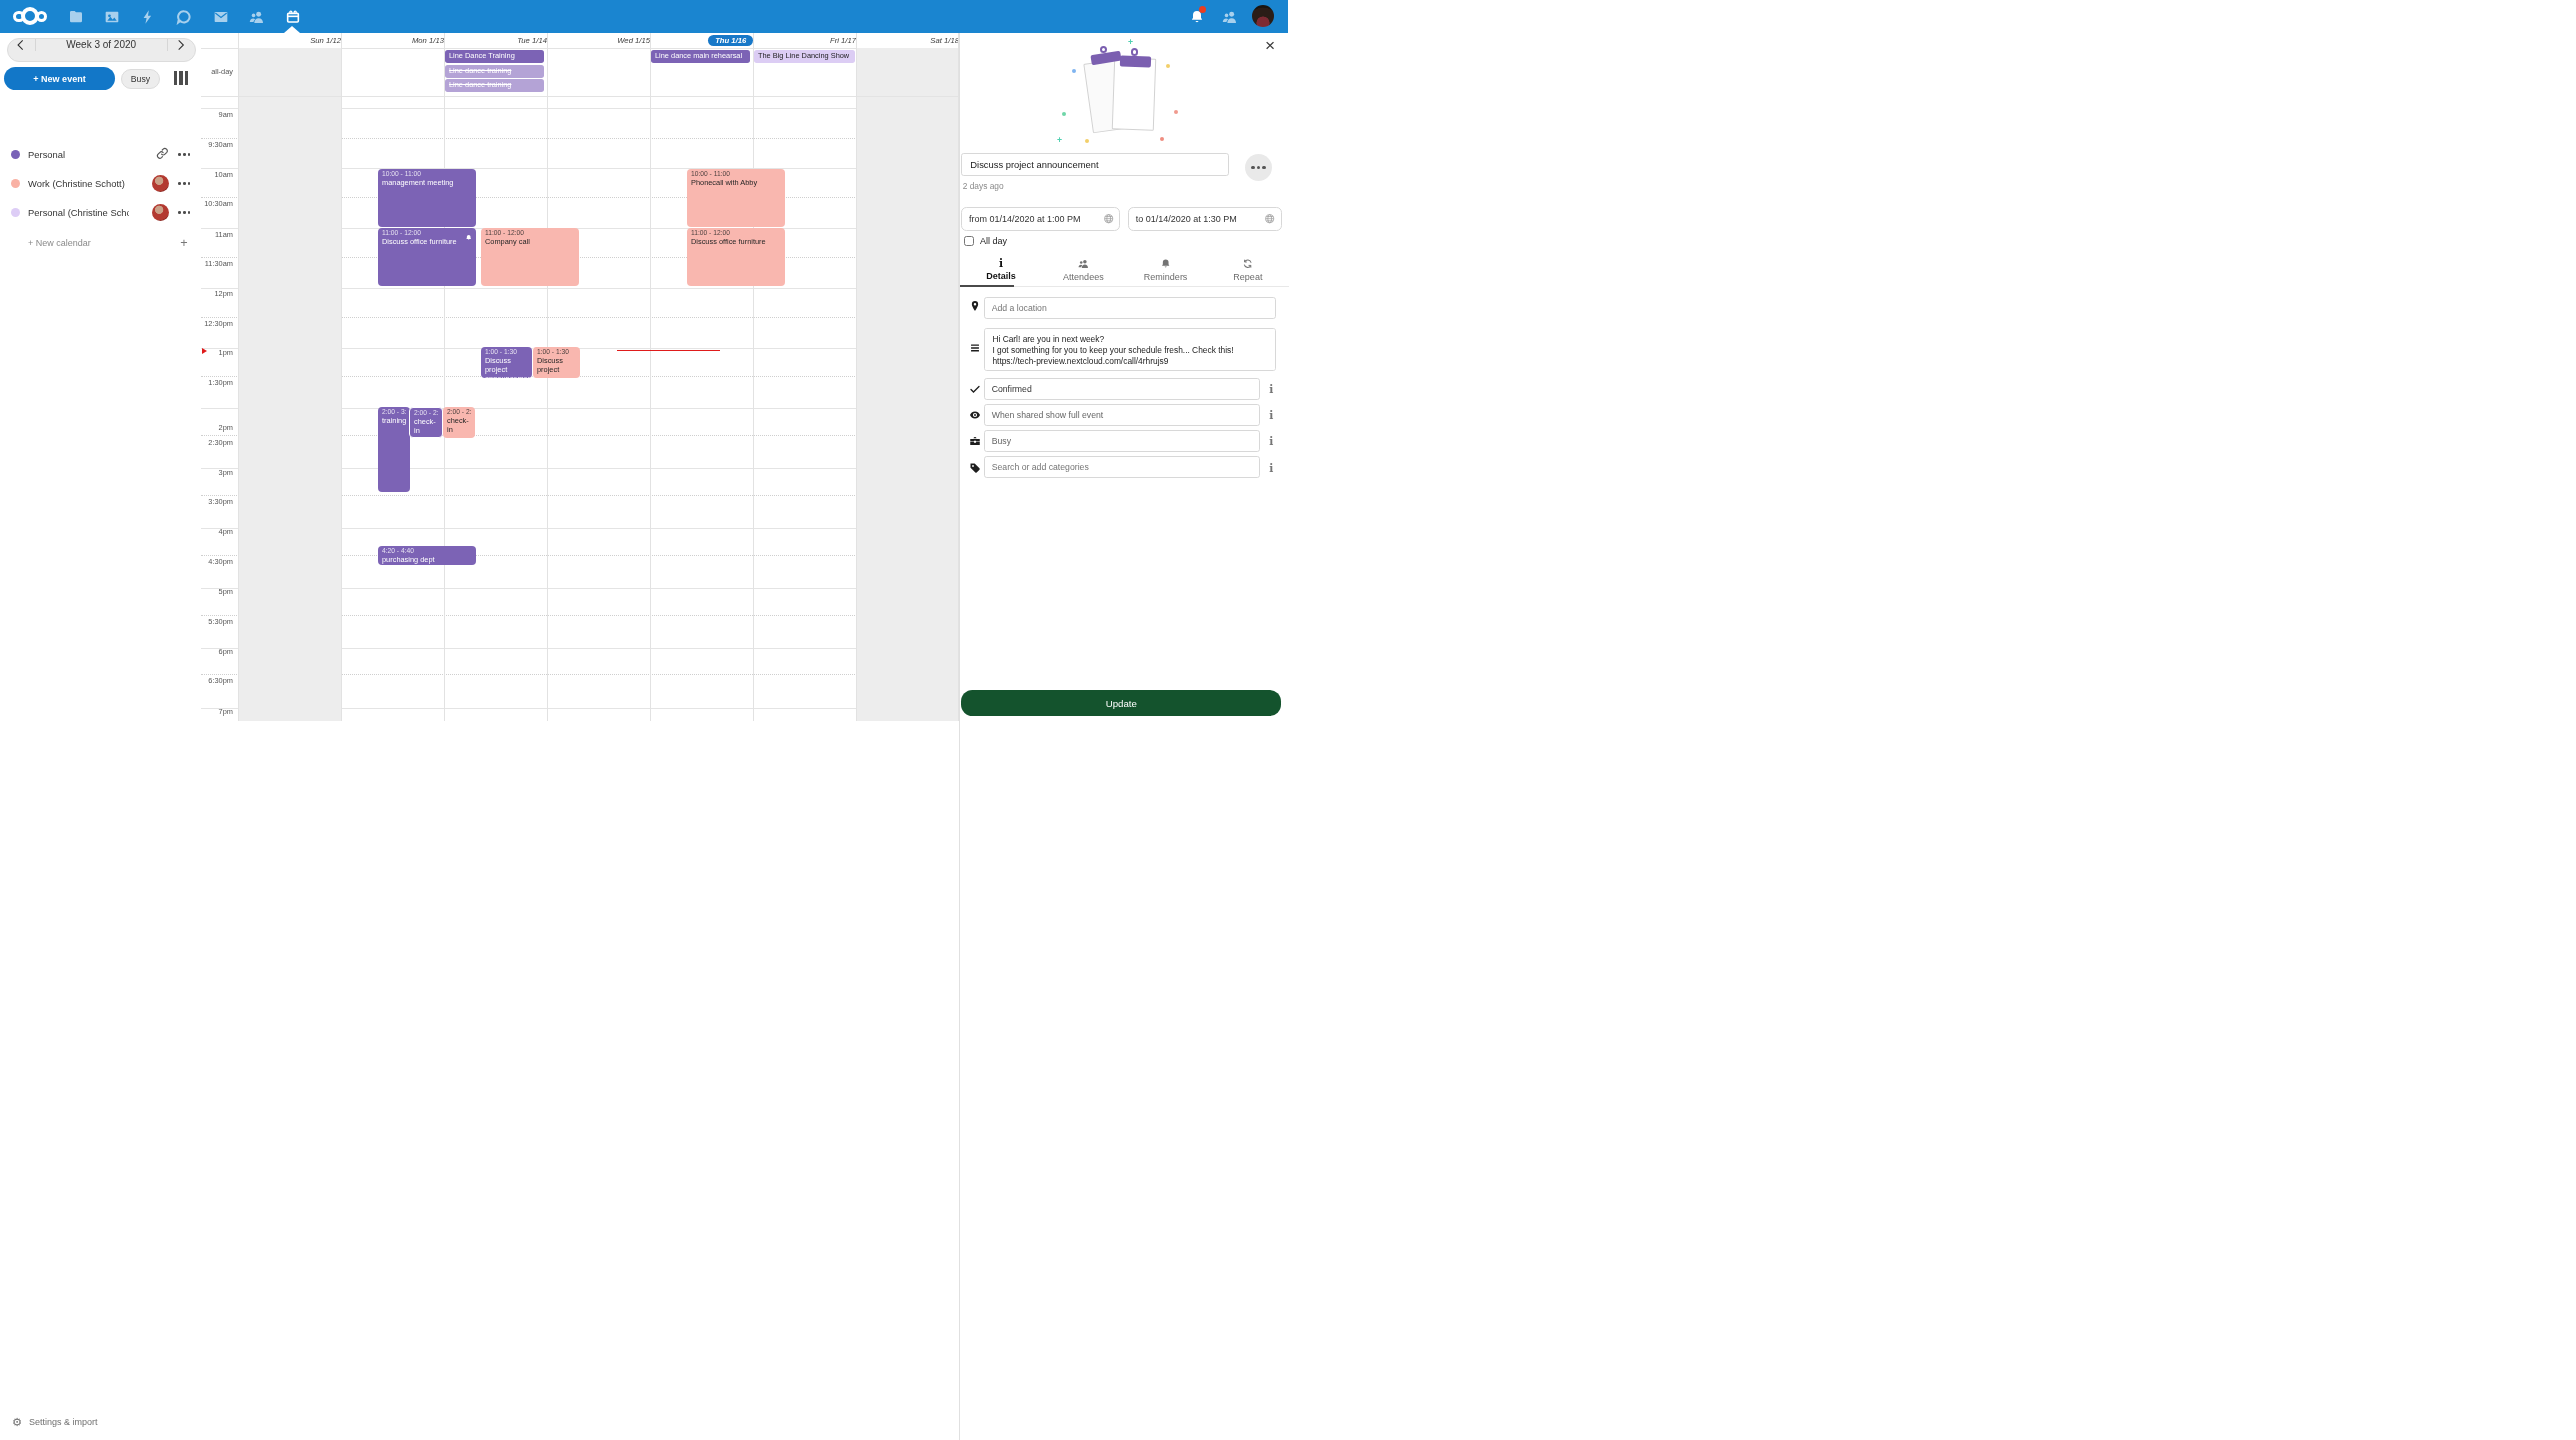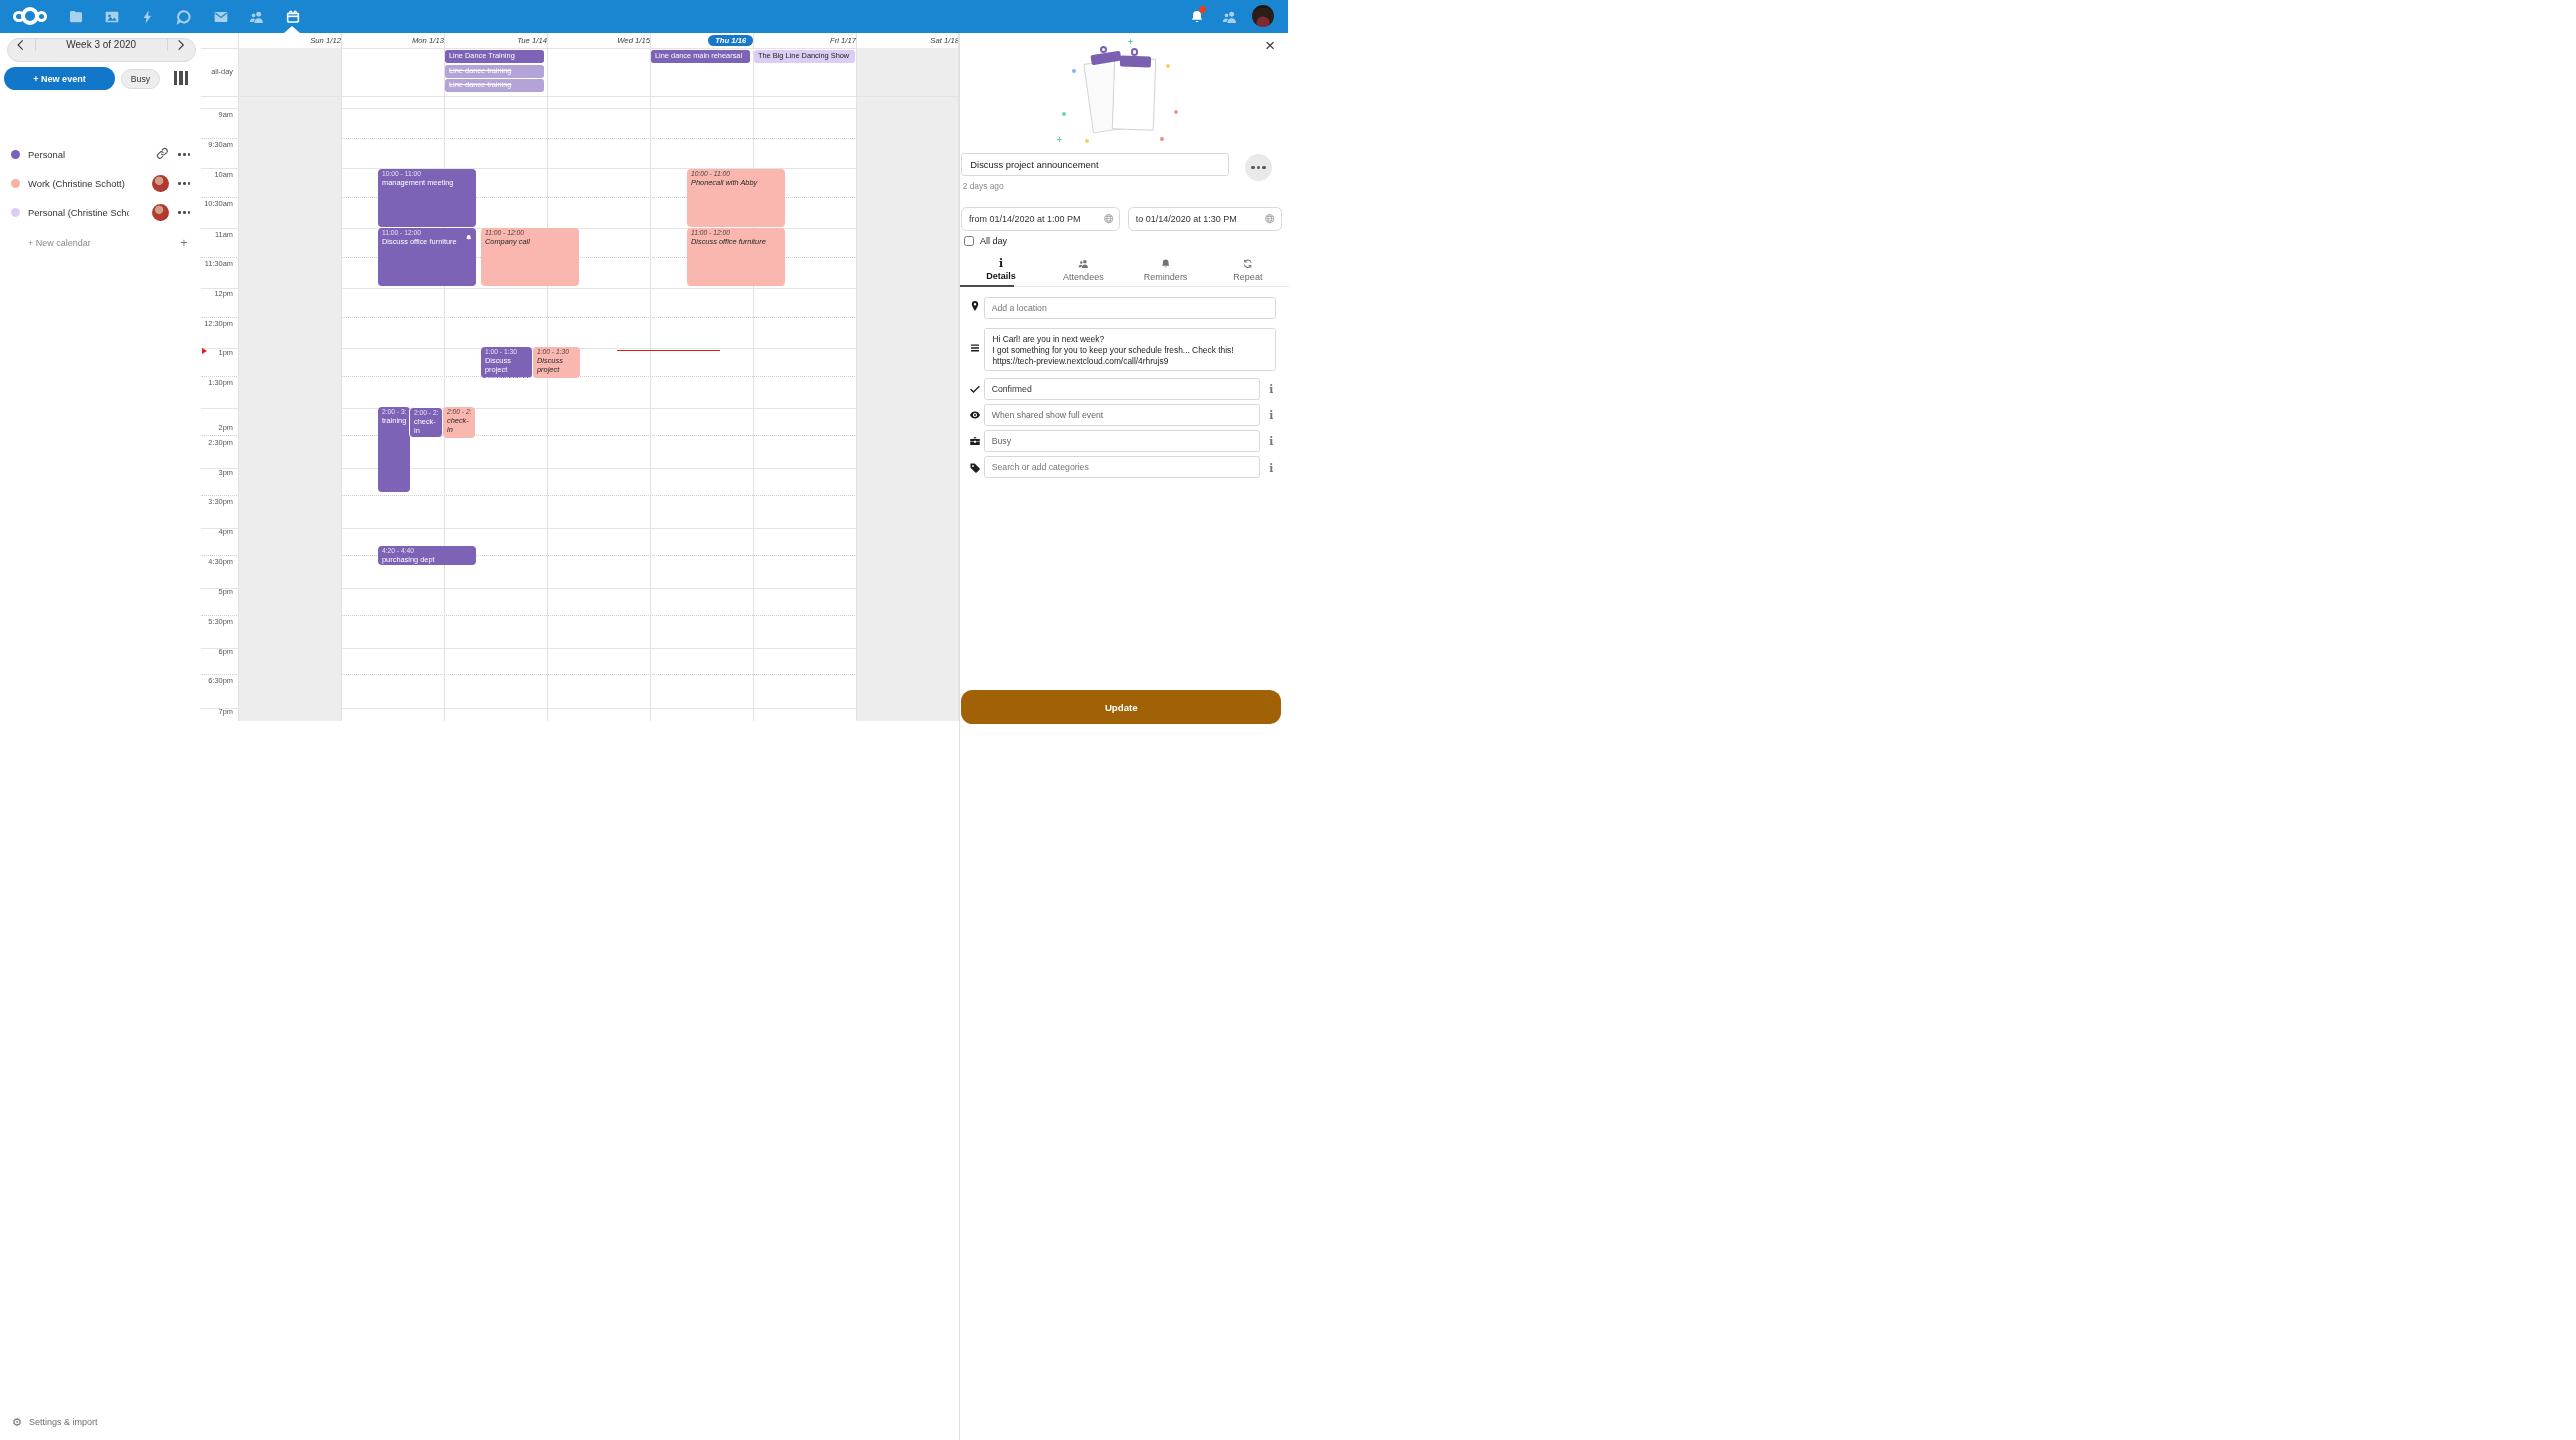--- a/index.html
+++ b/index.html
@@ -58,21 +58,21 @@
   .nowline { position:absolute; left:416px; width:103px; height:1.3px; background:#df1b1b; z-index:6; }
   .nowtri { position:absolute; left:0.7px; width:0; height:0; border-top:3.4px solid transparent; border-bottom:3.4px solid transparent; border-left:5.4px solid #df1b1b; z-index:6; }
 
   .adev { position:absolute; height:12.7px; border-radius:2.7px; font-size:7.4px; line-height:12.7px; padding:0 4px; white-space:nowrap; overflow:hidden; z-index:4; cursor:pointer; }
   .adev.purple { background:#7c63b5; color:#fff; }
   .adev.strike { background:#b4a3d6; color:#fff; text-decoration:line-through; }
   .adev.lav { background:#dccdf4; color:#1d1d1d; }
 
   .ev { position:absolute; border-radius:4px; padding:1px 4px; overflow:hidden; z-index:4; cursor:pointer;margin-left:36px; }
   .ev.purple { background:#7c63b5; color:#fff; }
-  .ev.salmon { background:#f9b7af; color:#262626;font-style:italic; }
+  .ev.salmon { background:#f9b7af; color:#262626; }
   .ev.outlined { border:1.3px solid #fff; z-index:5; }
   .ev.z5 { z-index:5; }
   .ev.gapleft { border-left:1.3px solid #fff; z-index:5; }
   .ev-time { font-size:6.7px; opacity:.82; white-space:nowrap; overflow:hidden; }
   .ev-title { font-size:7.4px; line-height:1.22; margin-top:0.7px; }
   .ev-bell { position:absolute; right:3.4px; top:3.4px; }
   .ev-bell svg { width:7.4px; height:7.4px; }
 
   
   .panel { position:absolute; left:959px; top:33px; width:329px; bottom:0; background:#fff; border-left:0.7px solid #e0e0e0; z-index:45; }
@@ -101,21 +101,21 @@
   .tab .ic-i { font-family:"DejaVu Serif",serif; font-weight:bold; font-size:10.7px; line-height:10.7px; color:#111; }
   .tab.active { color:#111; font-weight:bold; }
   .tab-underline { position:absolute; left:0; top:252px; width:54px; height:2px; background:#4a4a4a; }
   .prow-icon { position:absolute; left:8.7px; width:12px; height:12px; }
   .prow-icon svg { width:12px; height:12px; }
   .pfield { position:absolute; left:24px; border:0.7px solid #d8d8d8; border-radius:2.7px; font-size:8.7px; font-family:"Liberation Sans",sans-serif; color:#333; }
   .pfield.inputlike { height:21.5px; padding:0 6.7px; display:flex; align-items:center; }
   .pfield.gray { color:#666; }
   textarea.pfield { width:292px; height:43px; padding:4.7px 7.4px; resize:none; font-size:8.4px; line-height:1.35; color:#222; }
   .ibtn { position:absolute; left:306px; width:10.7px; text-align:center; font-family:"DejaVu Serif",serif; font-weight:bold; font-size:10.7px; color:#757575; cursor:pointer; }
-  .btn-update { position:absolute; left:1.3px; top:657px; width:320px; height:34px; border:none; border-radius:11.4px; background:#a16207; color:#fff; font-weight:bold; font-size:9.7px; cursor:pointer; }
+  .btn-update { position:absolute; left:1.3px; top:657px; width:320px; height:26px; border:none; border-radius:11.4px; background:#14532d; color:#fff; font-weight:normal; font-size:9.7px; cursor:pointer; }
 </style>
 </head>
 <body>
 
 <div class="topbar">
   <div class="logo">
     <span class="ring"></span>
     <span class="ring big"></span>
     <span class="ring"></span>
   </div>

